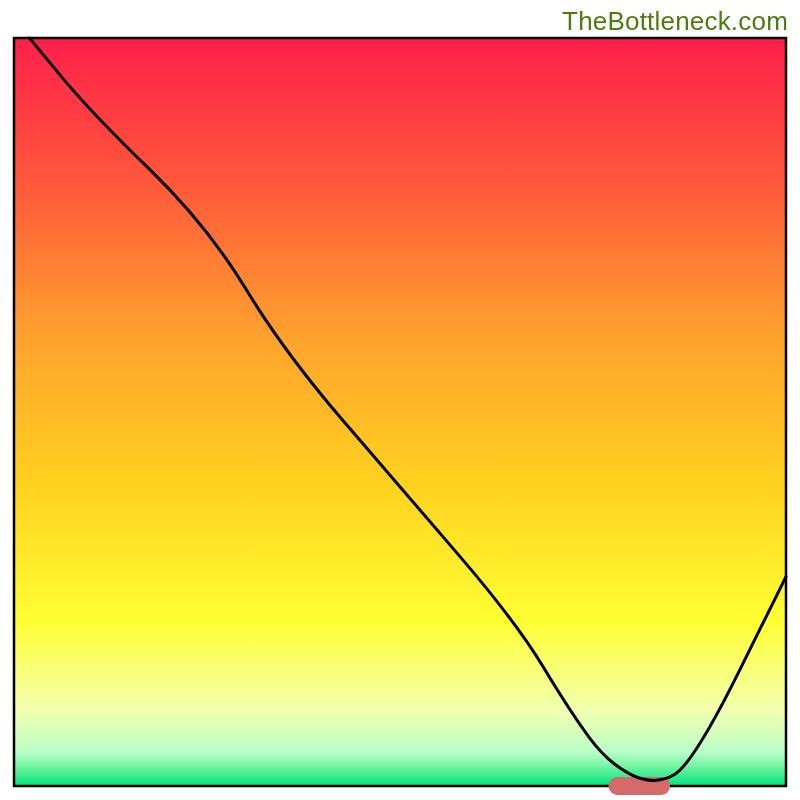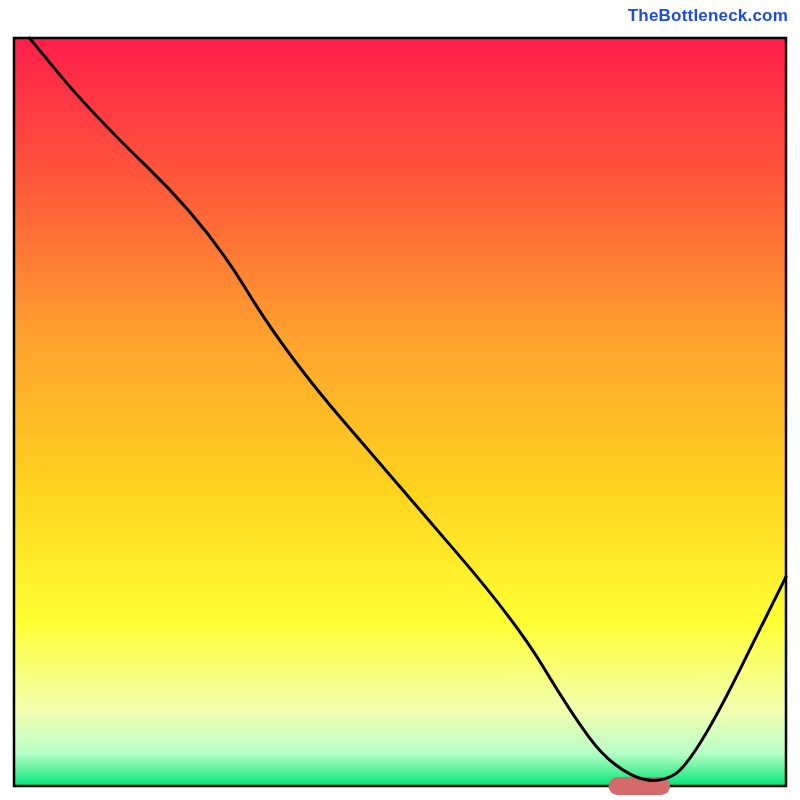--- a/index.html
+++ b/index.html
@@ -13,23 +13,23 @@
   }
   .stage {
     position: relative;
     width: 800px;
     height: 800px;
   }
   .watermark {
     position: absolute;
     top: 6px;
     right: 12px;
-    font-size: 17px;
-    font-weight: 700;
-    color: #1d4ed8;
+    font-size: 26px;
+    font-weight: 400;
+    color: #4d7c0f;
     letter-spacing: 0.2px;
     z-index: 3;
   }
   svg.chart {
     position: absolute;
     left: 0;
     top: 0;
     width: 800px;
     height: 800px;
   }

